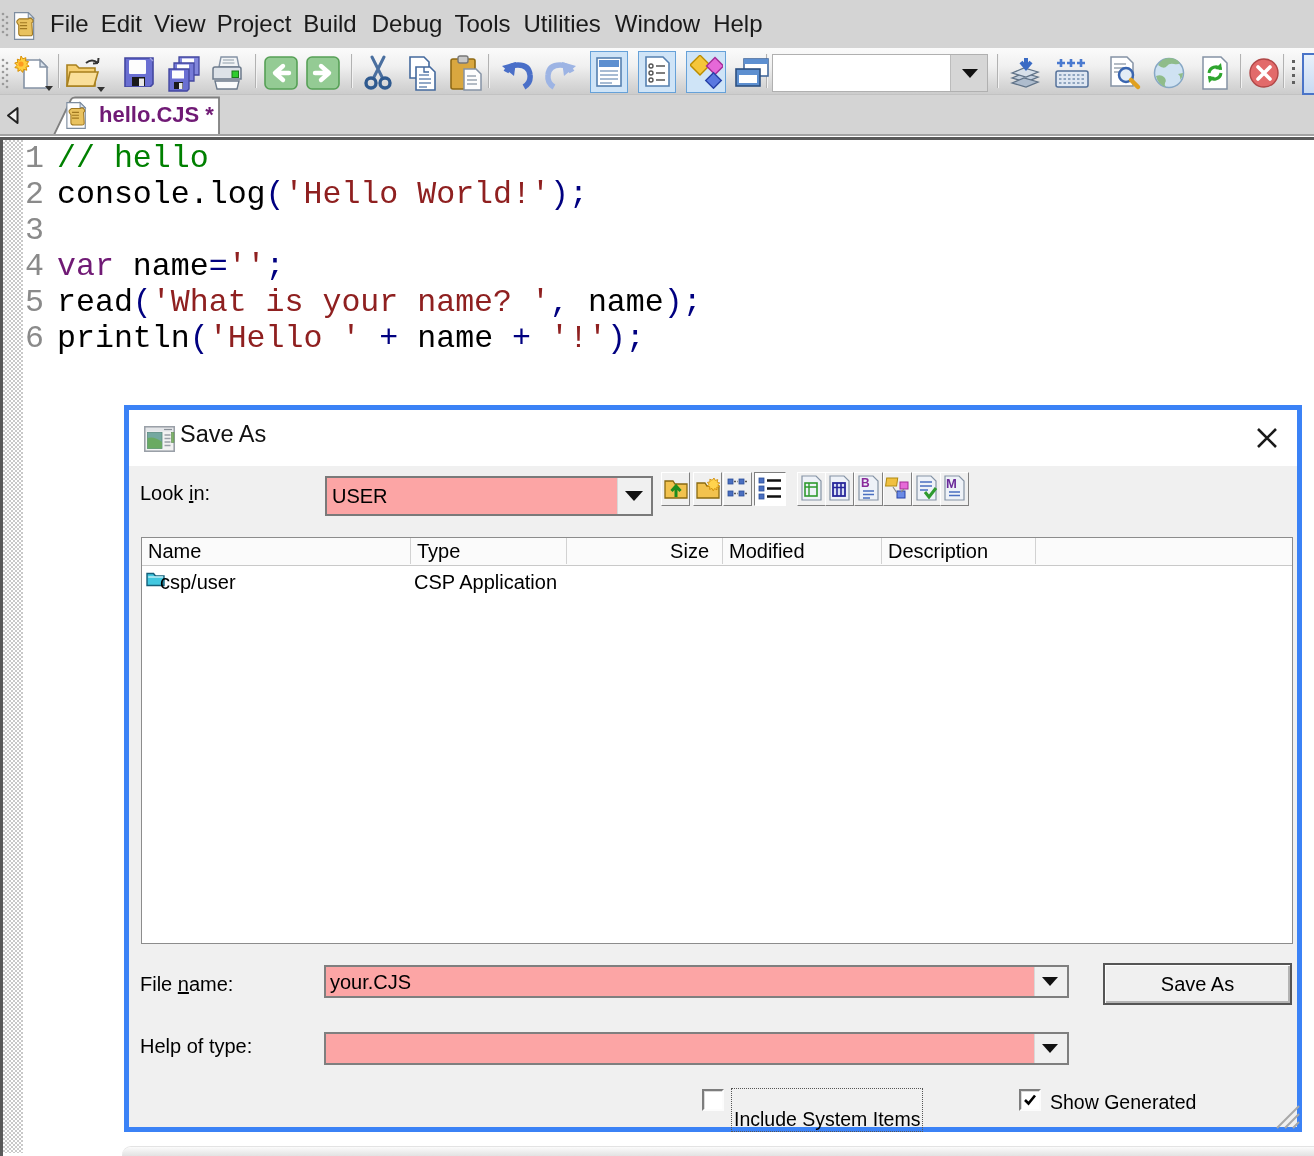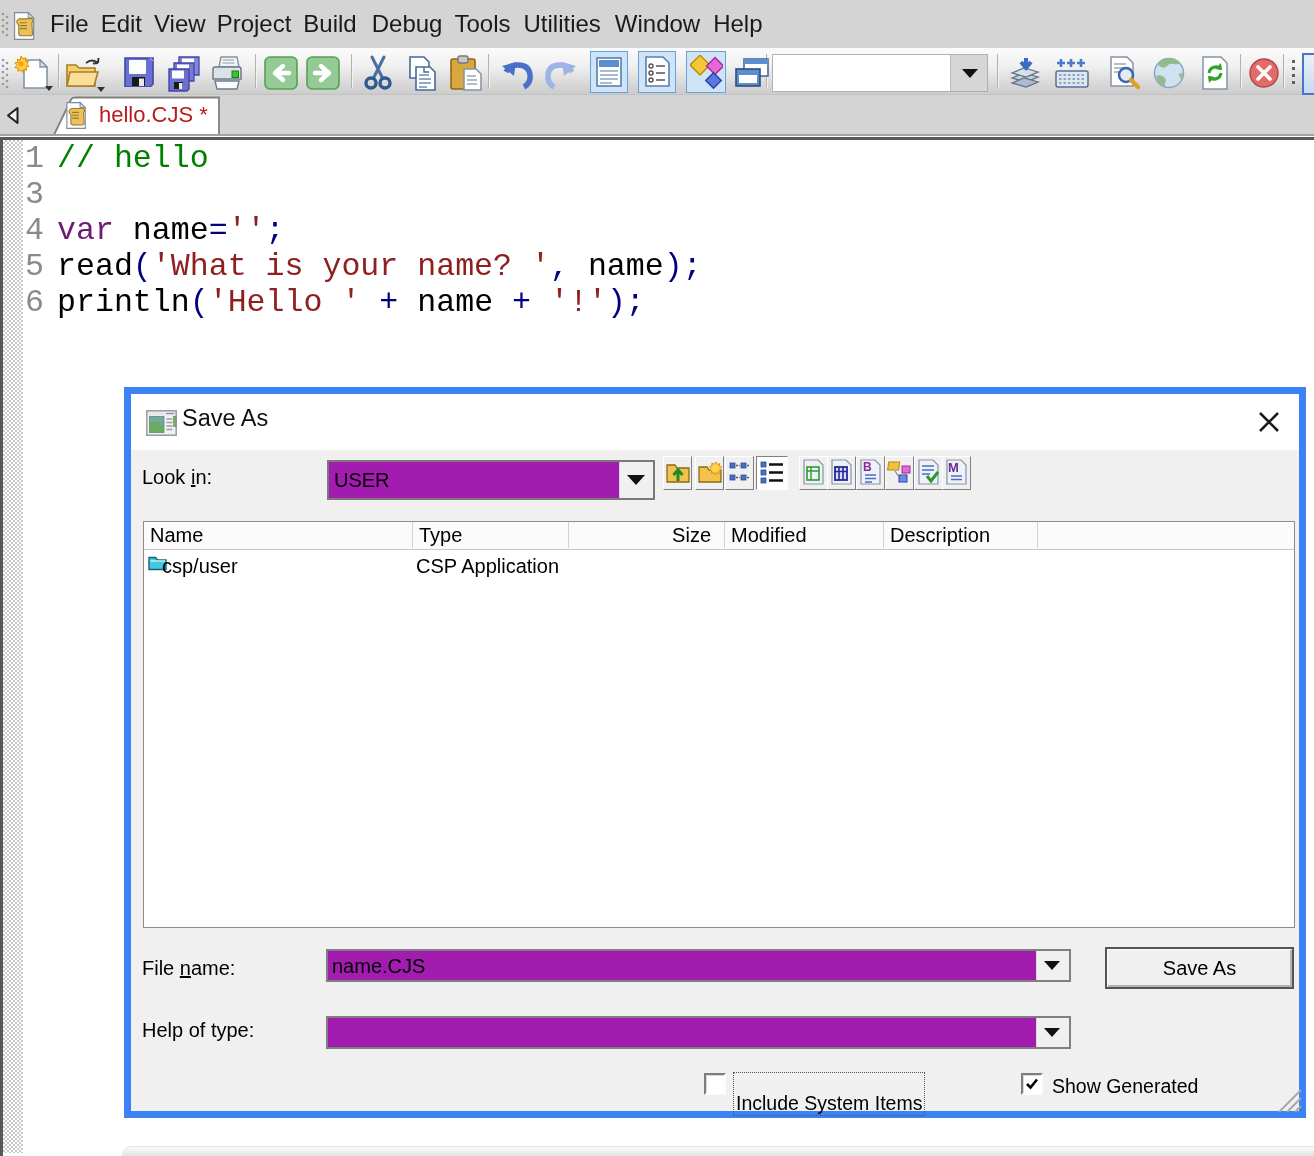--- a/index.html
+++ b/index.html
@@ -26,26 +26,26 @@
   
   #code{left:0px;top:141px;font-family:"Liberation Mono",monospace;font-size:31.6px;line-height:36px;}
   #code .cl{height:36px;white-space:pre;}
   #code .ln{display:inline-block;width:44px;text-align:right;color:#8a8a8a;}
   #code .ct{margin-left:13px;}
   .c-com{color:#008000}.c-str{color:#8f2020}.c-op{color:#000080}.c-kw{color:#701a75}
   
   #botbar{left:122px;top:1147px;width:1192px;height:9px;border-top-left-radius:9px;
      background:linear-gradient(#fbfbfb,#e2e2e2);box-shadow:0 -1px 0 #e3e3e3;}
   
-  #dlg{left:124px;top:387px;width:1168px;height:717px;border:7px solid #3b82f6;background:#f0f0f0;text-decoration:underline;}
+  #dlg{left:124px;top:405px;width:1168px;height:717px;border:5px solid #3b82f6;background:#f0f0f0;text-decoration:underline;}
   #dlgtitle{left:0;top:0;width:100%;height:56px;background:#fff;}
   #dlgtitletext{left:51px;top:11px;font-size:23.5px;color:#111;}
   .lbl{font-size:20px;color:#000;}
   
-  .combo{position:absolute;background:#a21caf;border:2px solid #7f7f7f;}
+  .combo{position:absolute;background:#fca5a5;border:2px solid #7f7f7f;}
   .combo .txt{position:absolute;left:4px;top:50%;transform:translateY(-50%);font-size:20px;white-space:nowrap;}
   .darr{position:absolute;width:0;height:0;border-left:9px solid transparent;border-right:9px solid transparent;border-top:10px solid #111;}
   #lookin{left:196px;top:66px;width:324px;height:36px;border:2px solid #7a7a7a;}
   
   .dbtn{position:absolute;top:62px;width:27px;height:32px;background:#f0f0f0;
      border-top:1px solid #fff;border-left:1px solid #fff;border-right:1px solid #808080;border-bottom:1px solid #808080;}
   .dbtn.pressed{background:#fff;border-top:1px solid #808080;border-left:1px solid #808080;border-right:1px solid #fff;border-bottom:1px solid #fff;}
   
   #list{left:12px;top:127px;width:1150px;height:405px;background:#fff;border:1px solid #8c8c8c;}
   #lhead{position:absolute;left:0;top:0;width:100%;height:27px;background:#fbfbfb;border-bottom:1px solid #c9c9c9;font-size:20px;}
@@ -281,30 +281,31 @@
 </svg>
 <svg class="abs" style="left:52px;top:95px" width="170" height="40" viewBox="0 0 170 40">
   <path d="M2,40 L19,4.5 Q20,2.5 23,2.5 L167,2.5 L167,40" fill="#ffffff" stroke="#808080" stroke-width="1.8"></path>
 </svg>
 <svg class="abs" style="left:64px;top:101px;" width="23" height="29" viewBox="0 0 40 47">
   <path d="M5,1 L28,1 L37,10 L37,46 L5,46 Z" fill="#fdfdfd" stroke="#7d8da0" stroke-width="2"></path>
   <path d="M28,1 L28,10 L37,10 Z" fill="#dbe4ee" stroke="#7d8da0" stroke-width="1.8"></path>
   <path d="M11,13 q-4,2.5 -1,6.5 l2,2.5 L12,36 q0,4 5,4 L31,40 q5,0 4,-5 L34,18 q4,-2.5 0,-6.5 q-2.5,-2.5 -6,0 L14,11.5 q-1.2,-0.6 -3,1.5z" fill="#e9c25f" stroke="#a07820" stroke-width="1.8"></path>
   <path d="M14,18 h12 M14,23 h12 M14,28 h12" stroke="#a07820" stroke-width="2"></path>
 </svg>
-<div class="abs" style="left:99px;top:102px;font-size:22px;font-weight:normal;color:#b91c1c;">hello.CJS *</div>
+<div class="abs" style="left:99px;top:102px;font-size:22px;font-weight:bold;color:#701a75;">hello.CJS *</div>
 
 <div class="abs" id="edtopline1"></div>
 <div class="abs" id="edtopline2"></div>
 <div class="abs" id="edtopline3"></div>
 <div class="abs" id="edleft1"></div>
 <div class="abs" id="stipple"></div>
 
 <div class="abs" id="code">
 <div class="cl"><span class="ln">1</span><span class="ct"><span class="c-com">// hello</span></span></div>
+<div class="cl"><span class="ln">2</span><span class="ct">console.log<span class="c-op">(</span><span class="c-str">'Hello World!'</span><span class="c-op">);</span></span></div>
 <div class="cl"><span class="ln">3</span></div>
 <div class="cl"><span class="ln">4</span><span class="ct"><span class="c-kw">var</span> name<span class="c-op">=</span><span class="c-str">''</span><span class="c-op">;</span></span></div>
 <div class="cl"><span class="ln">5</span><span class="ct">read<span class="c-op">(</span><span class="c-str">'What is your name? '</span><span class="c-op">,</span> name<span class="c-op">);</span></span></div>
 <div class="cl"><span class="ln">6</span><span class="ct">println<span class="c-op">(</span><span class="c-str">'Hello '</span> <span class="c-op">+</span> name <span class="c-op">+</span> <span class="c-str">'!'</span><span class="c-op">);</span></span></div>
 </div>
 
 <div class="abs" id="botbar"></div>
 
 <div class="abs" id="dlg">
   <div class="abs" id="dlgtitle"></div>
@@ -408,21 +409,21 @@
     <svg class="abs" style="left:4px;top:33px" width="19" height="16" viewBox="0 0 19 16">
       <path d="M1,2.5 h6.5 l2,2.5 h8.5 v9.5 h-17 z" fill="#42c8e0" stroke="#14607a" stroke-width="1.4"></path>
       <path d="M2.2,6 h15" stroke="#b5ecf5" stroke-width="1.6"></path>
     </svg>
     <div class="abs" style="left:18px;top:33px;font-size:20px;">csp/user</div>
     <div class="abs" style="left:272px;top:33px;font-size:20px;">CSP Application</div>
   </div>
 
   <div class="abs lbl" style="left:11px;top:563px;">File <u>n</u>ame:</div>
   <div class="abs combo" style="left:195px;top:555px;width:741px;height:29px;">
-    <div class="txt">name.CJS</div>
+    <div class="txt">your.CJS</div>
     <div class="abs" style="right:0;top:0;bottom:0;width:32px;background:#f0f0f0;border-left:1px solid #d8d8d8;">
       <div class="darr" style="left:7px;top:10px;border-left-width:8px;border-right-width:8px;border-top-width:9px;"></div>
     </div>
   </div>
   <div class="pbtn" style="left:974px;top:553px;border:2px solid #555;box-shadow:inset 1px 1px 0 #fdfdfd, inset -2px -2px 0 #b4b4b4;">
       <span>Save As</span>
     </div>
 
   <div class="abs lbl" style="left:11px;top:625px;">Help of type:</div>
   <div class="abs combo" style="left:195px;top:622px;width:741px;height:29px;">

